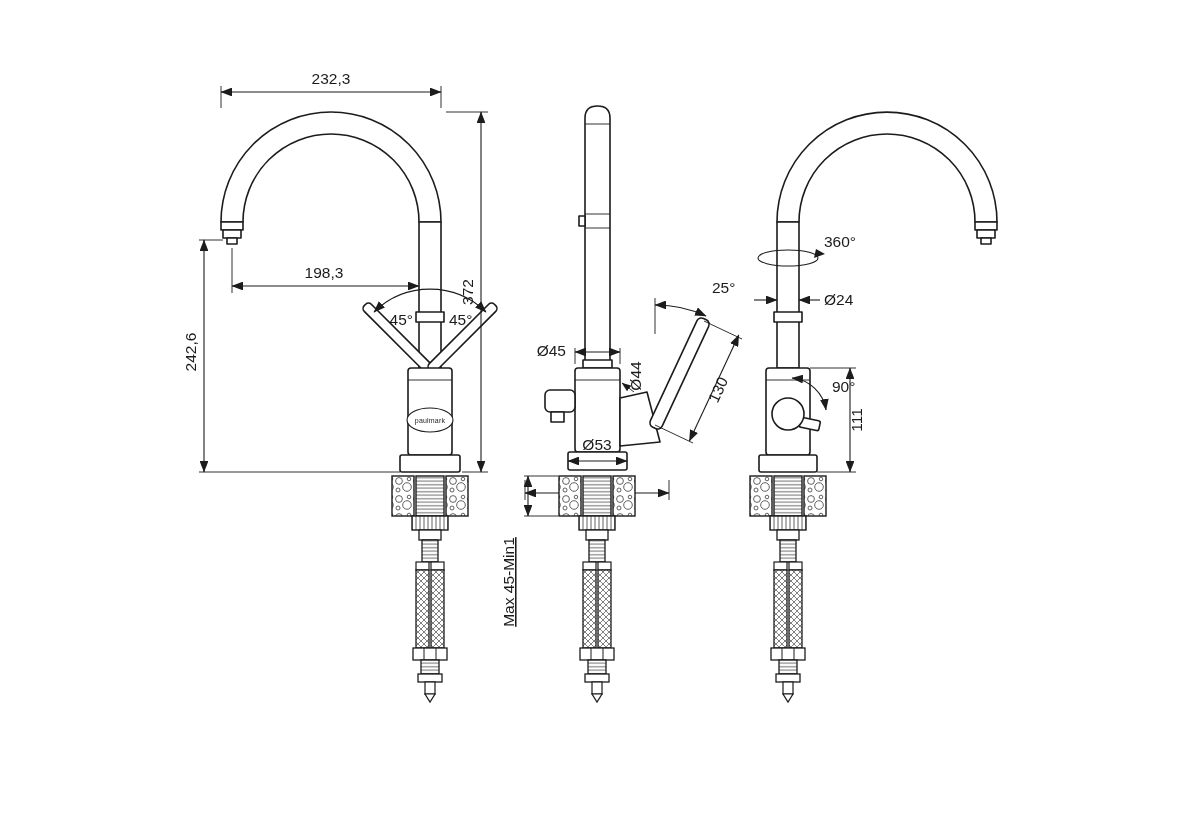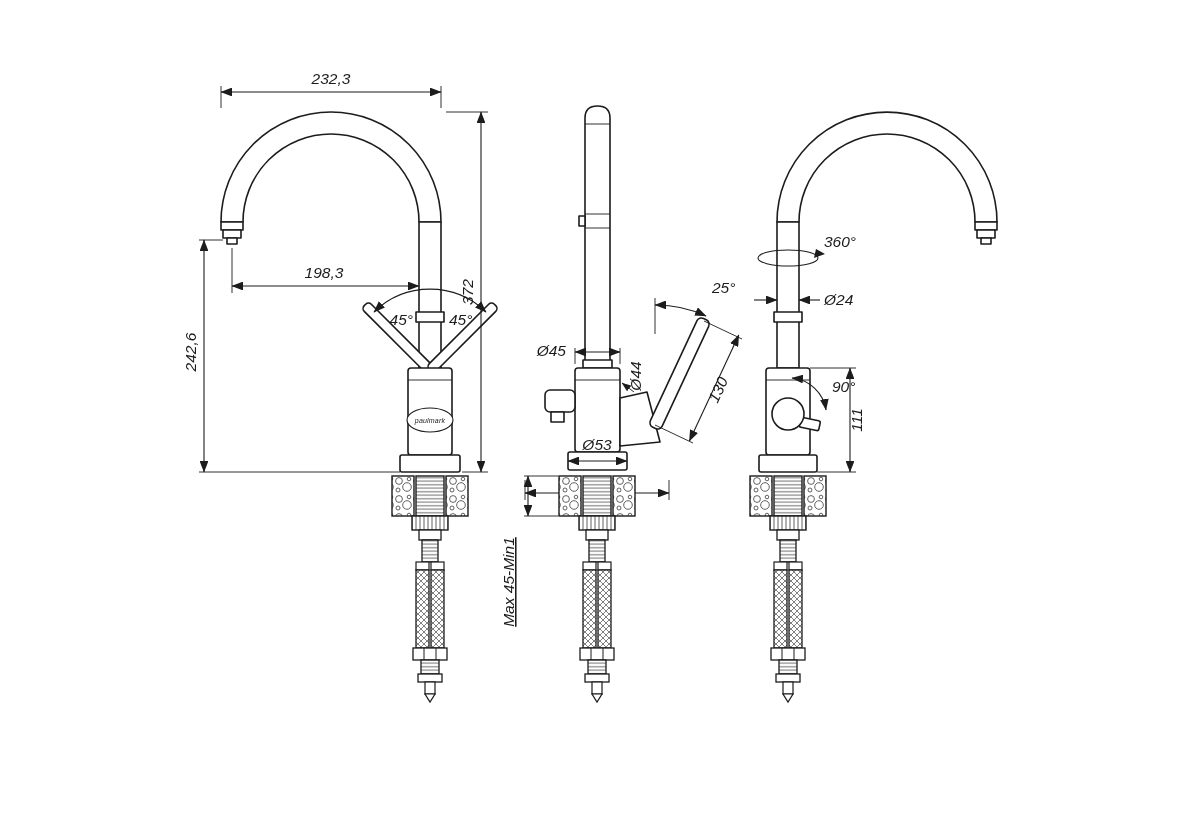--- a/index.html
+++ b/index.html
@@ -1,16 +1,16 @@
 <!DOCTYPE html>
 <html><head>
 <meta charset="utf-8">
 <style>
   html,body{margin:0;padding:0;background:#ffffff;}
-  .canvas{position:relative;width:1200px;height:838px;background:#ffffff;overflow:hidden;font-style:italic;}
+  .canvas{position:relative;width:1200px;height:838px;background:#ffffff;overflow:hidden;}
   svg{display:block;}
   text{font-family:"Liberation Sans", sans-serif;fill:#1c1c1c;}
   .dim-label{font-size:15.5px;}
   .logo-label{font-size:7px;letter-spacing:.2px;}
   .outline{fill:#ffffff;stroke:#1c1c1c;stroke-width:1.6;stroke-linejoin:round;}
   .dimline{stroke:#1c1c1c;stroke-width:1.1;fill:none;}
   .hair{stroke:#1c1c1c;stroke-width:.9;fill:none;}
 </style>
 </head>
 <body>

